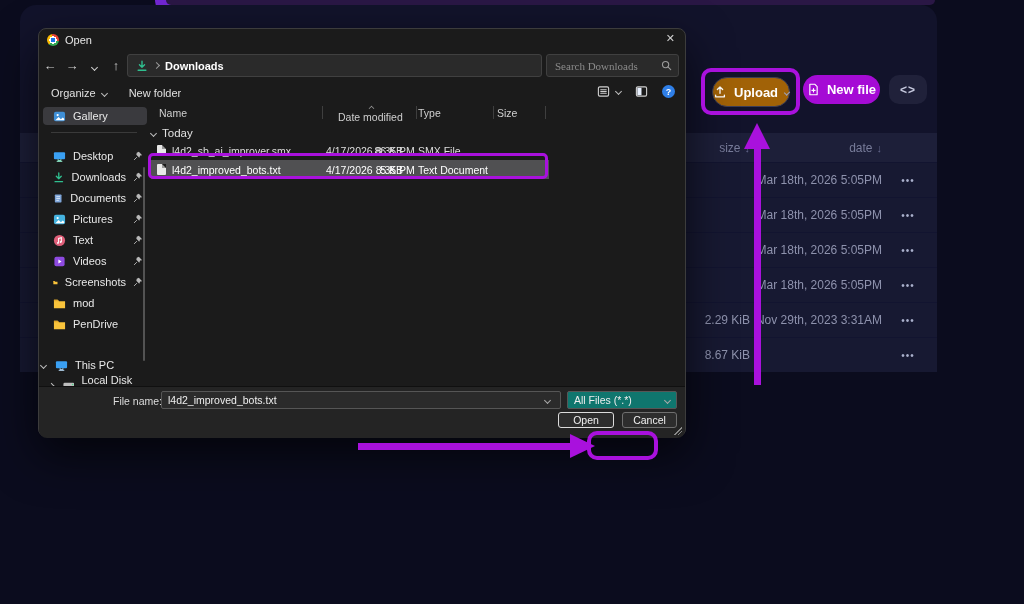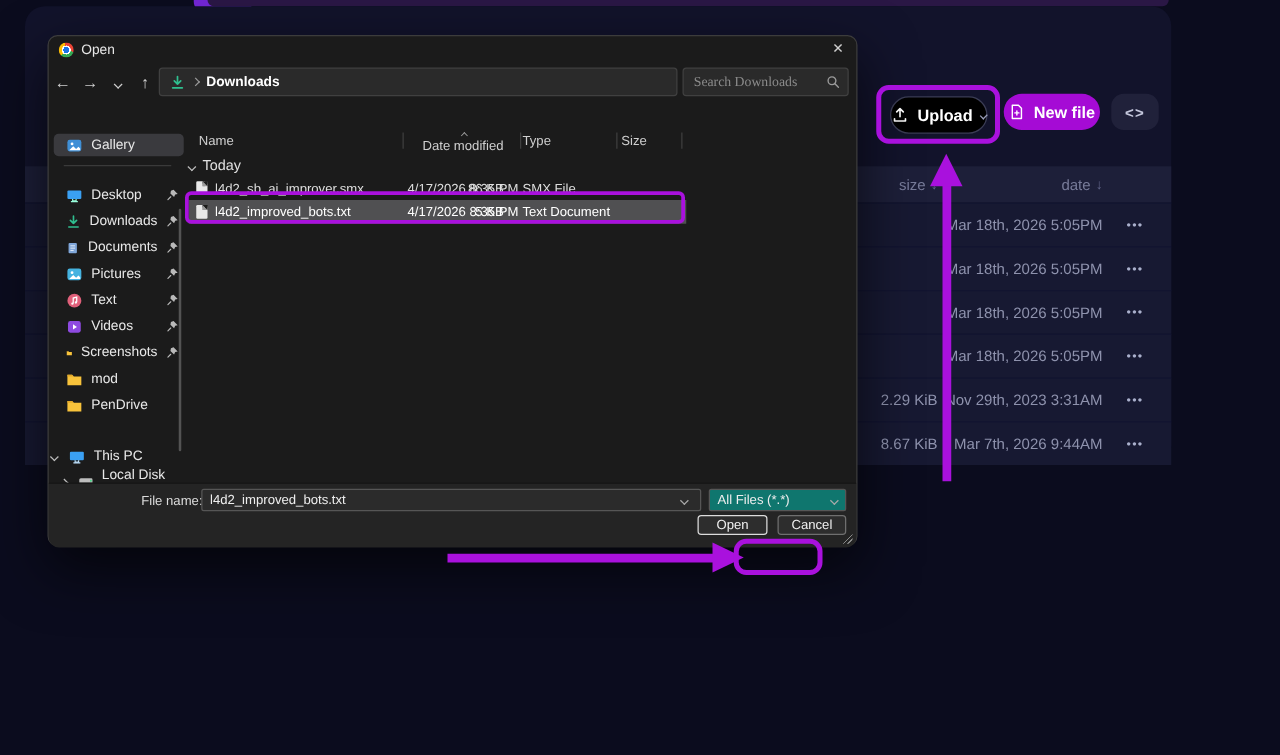--- a/index.html
+++ b/index.html
@@ -9,21 +9,21 @@
   .abs{position:absolute}
 
   
   #bg-blob{left:155px;top:0;width:47px;height:11px;background:#7226d3;border-radius:0 0 10px 10px}
   #bg-bar{left:166px;top:0;width:769px;height:5px;background:#2a1745;border-radius:0 0 8px 8px}
   #bg-ellipse{left:156px;top:13px;width:32px;height:17px;background:#351a58;border-radius:50%}
   #page-panel{left:20px;top:5px;width:917px;height:367px;background:#12132b;border-radius:16px}
 
   .pg-btn{position:absolute;display:flex;align-items:center;gap:7px;color:#fff;
     font-size:13px;font-weight:700;justify-content:center;cursor:default}
-  #upload-btn{left:712px;top:77px;width:78px;height:30px;background:#000000;
+  #upload-btn{left:712px;top:77px;width:78px;height:30px;background:#a16207;
     border:1px solid #3b3d55;border-radius:16px}
   #newfile-btn{left:803px;top:75px;width:77px;height:29px;background:#a50bd5;border-radius:16px}
   #code-btn{left:889px;top:75px;width:38px;height:29px;background:#20213a;border-radius:10px;
     color:#c6c9de;font-weight:700;font-size:12px;letter-spacing:1px}
 
   #pg-table-header{left:20px;top:133px;width:917px;height:29px;background:#1d1f39;
     color:#787c9a;font-size:12px}
   .pg-row{left:20px;width:917px;height:35px;background:#171932;border-top:1px solid #121430;
     color:#8e92ad;font-size:12px}
   .pg-row:last-of-type{border-radius:0 0 16px 16px}
@@ -186,21 +186,20 @@
   <span class="c-date">Mar 18th, 2026 5:05PM</span>
   <span class="c-menu">•••</span>
 </div>
 <div class="abs pg-row" style="top:302px">
   <span class="c-size">2.29 KiB</span>
   <span class="c-date">Nov 29th, 2023 3:31AM</span>
   <span class="c-menu">•••</span>
 </div>
 <div class="abs pg-row" style="top:337px">
   <span class="c-size">8.67 KiB</span>
-  <span class="c-date">Mar 7th, 2026 9:44AM</span>
   <span class="c-menu">•••</span>
 </div>
 
 <div class="abs" id="dialog">
 
   <div id="d-title">
     <span class="chrome-logo"></span>
     <span>Open</span>
     <span id="d-close">✕</span>
   </div>
@@ -233,20 +232,45 @@
       <input placeholder="Search Downloads" style="">
       <span>
         <svg width="11" height="11" viewBox="0 0 12 12">
             <circle cx="5" cy="5" r="3.4" stroke="#9a9a9a" stroke-width="1.2" fill="none"></circle>
             <path d="M7.6 7.6l3 3" stroke="#9a9a9a" stroke-width="1.2" stroke-linecap="round"></path>
           </svg>
       </span>
     </div>
   </div>
 
+  <div id="d-tool">
+    <span class="toolbtn">
+      <span>Organize</span>
+      <span class="chv down" style="color:#bdbdbd"></span>
+    </span>
+    <span class="toolbtn">
+      <span>New folder</span>
+    </span>
+    <div id="tool-right">
+      <span class="toolbtn">
+        <svg width="13" height="13" viewBox="0 0 14 14">
+            <rect x="1.5" y="2" width="11" height="10" rx="1.5" stroke="#cfcfcf" stroke-width="1.2" fill="none"></rect>
+            <path d="M4 5h6M4 7h6M4 9h6" stroke="#cfcfcf" stroke-width="1.1" stroke-linecap="round"></path>
+          </svg>
+        <span class="chv down" style="color:#bdbdbd"></span>
+      </span>
+      <span>
+        <svg width="13" height="13" viewBox="0 0 14 14">
+            <rect x="1.5" y="2" width="11" height="10" rx="1.5" stroke="#cfcfcf" stroke-width="1.2" fill="none"></rect>
+            <rect x="2.5" y="3" width="4.5" height="8" fill="#e8f0fe"></rect>
+          </svg>
+      </span>
+      <span class="help-circle">?</span>
+    </div>
+  </div>
 
   <div id="sidebar">
     <div class="sb-item sel" style="top:2px">
       <svg width="13" height="13" viewBox="0 0 14 14">
           <rect x="1" y="2" width="12" height="10" rx="2" fill="#3f8fd6"></rect>
           <circle cx="5" cy="5.5" r="1.2" fill="#fff"></circle>
           <path d="M2.5 11l3.5-3.5 2.5 2.5 2-2 1.5 1.5v1.5z" fill="#fff"></path>
         </svg>
       <span>Gallery</span>
     </div>

